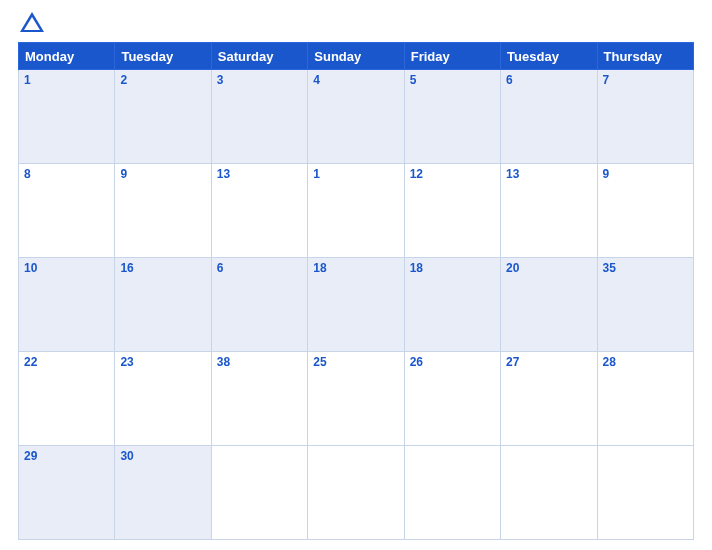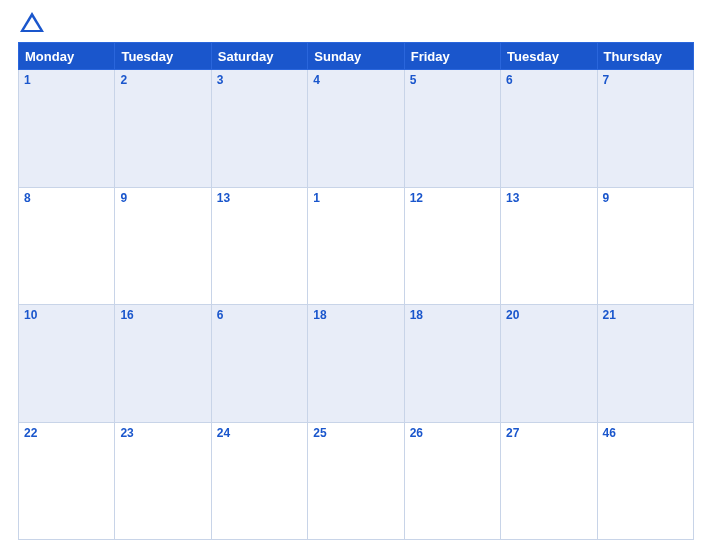--- a/index.html
+++ b/index.html
@@ -161,25 +161,34 @@
         <td><span class="day-num">13</span></td>
         <td><span class="day-num">9</span></td>
       </tr>
       <tr>
         <td><span class="day-num">10</span></td>
         <td><span class="day-num">16</span></td>
         <td><span class="day-num">6</span></td>
         <td><span class="day-num">18</span></td>
         <td><span class="day-num">18</span></td>
         <td><span class="day-num">20</span></td>
-        <td><span class="day-num">21</span></td>
+        <td><span class="day-num">35</span></td>
       </tr>
       <tr>
         <td><span class="day-num">22</span></td>
         <td><span class="day-num">23</span></td>
-        <td><span class="day-num">24</span></td>
+        <td><span class="day-num">38</span></td>
         <td><span class="day-num">25</span></td>
         <td><span class="day-num">26</span></td>
         <td><span class="day-num">27</span></td>
-        <td><span class="day-num">46</span></td>
+        <td><span class="day-num">28</span></td>
+      </tr>
+      <tr>
+        <td><span class="day-num">29</span></td>
+        <td><span class="day-num">30</span></td>
+        <td class="empty-cell"></td>
+        <td class="empty-cell"></td>
+        <td class="empty-cell"></td>
+        <td class="empty-cell"></td>
+        <td class="empty-cell"></td>
       </tr>
     </tbody>
 </table>
 
 </body></html>

